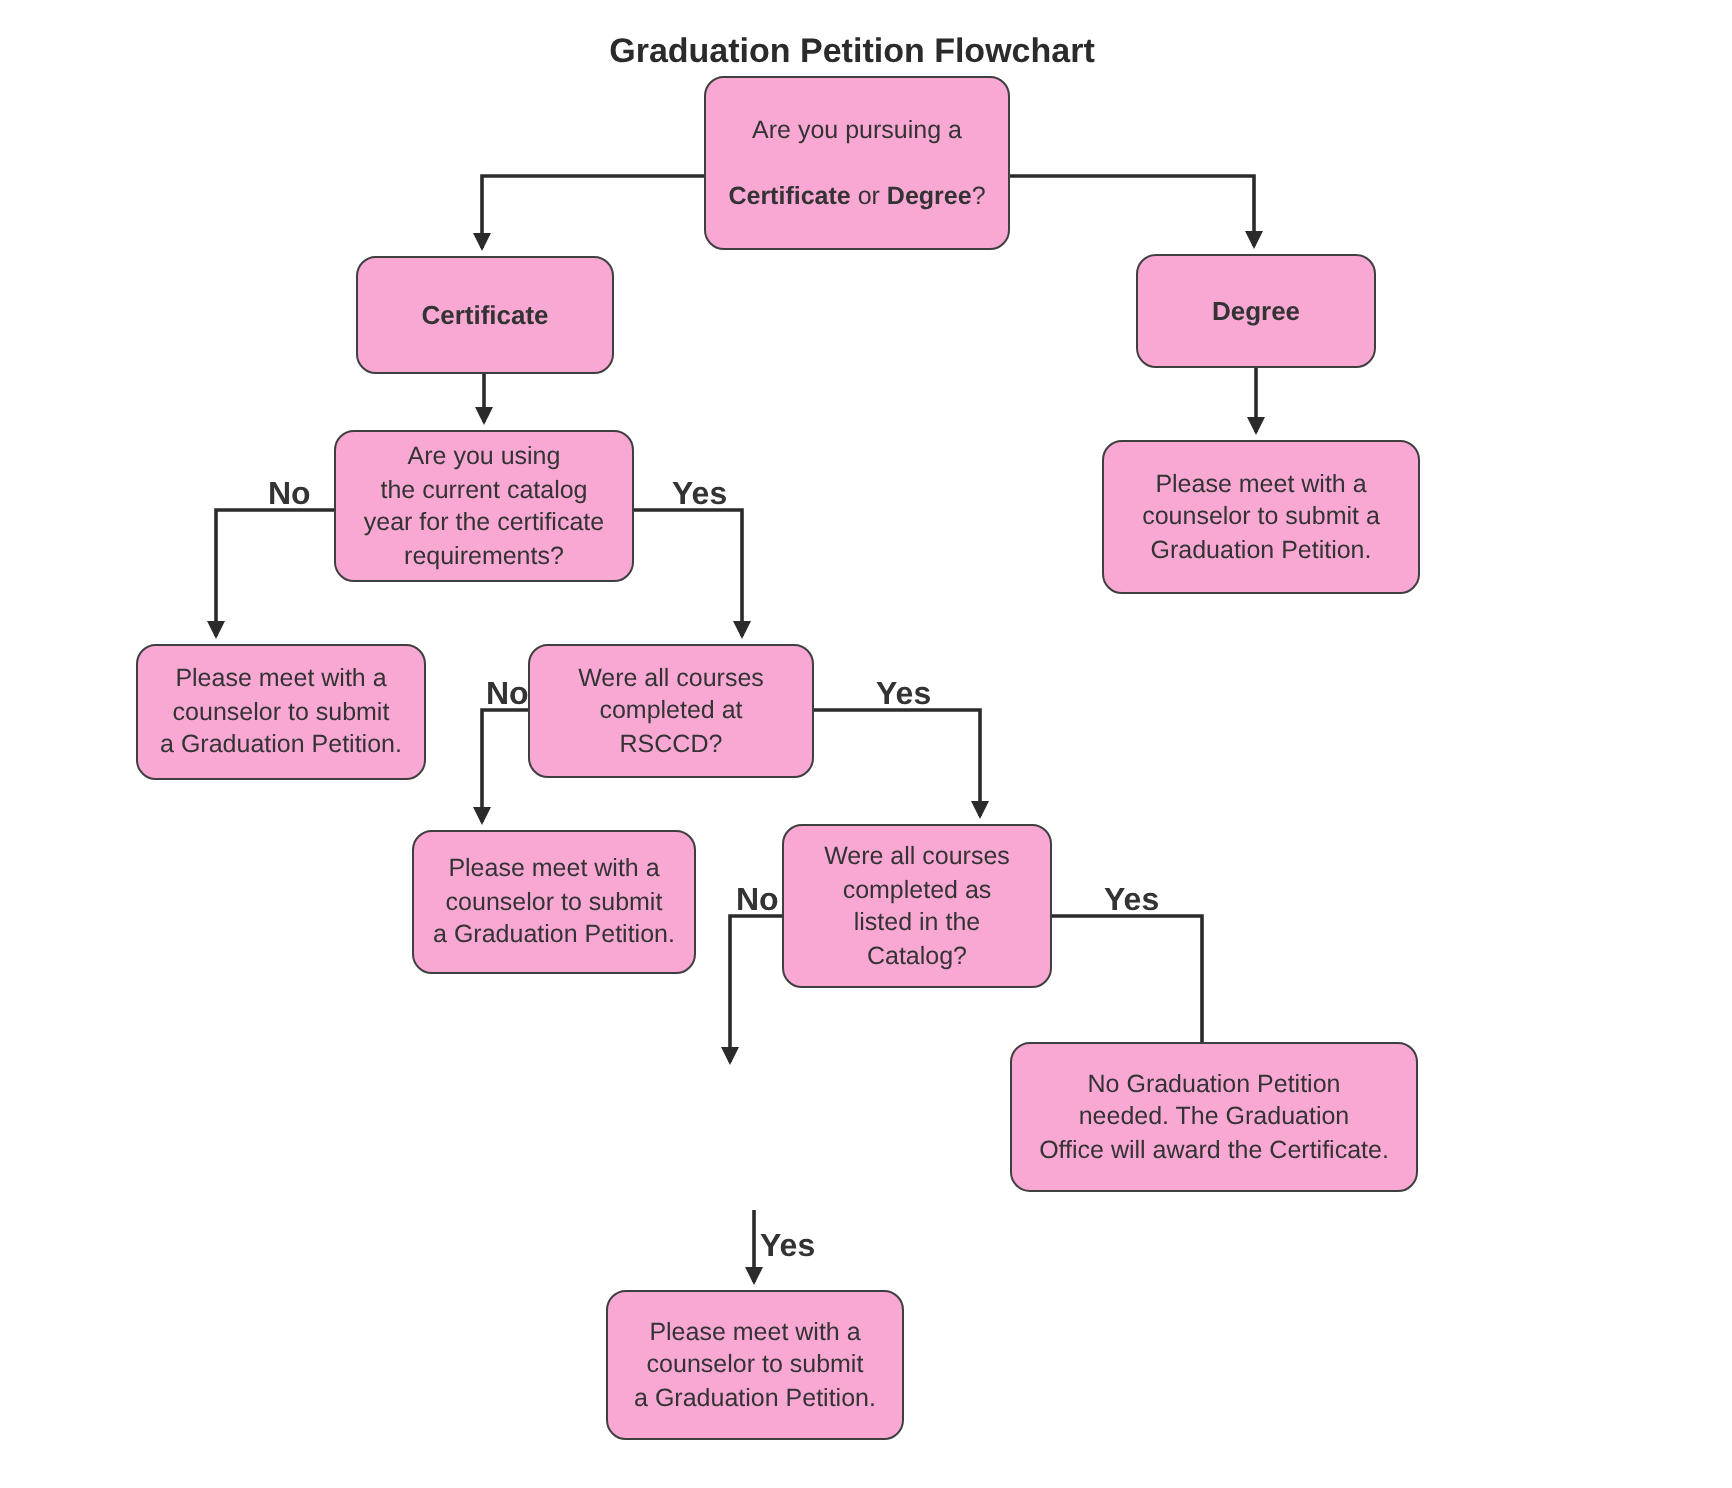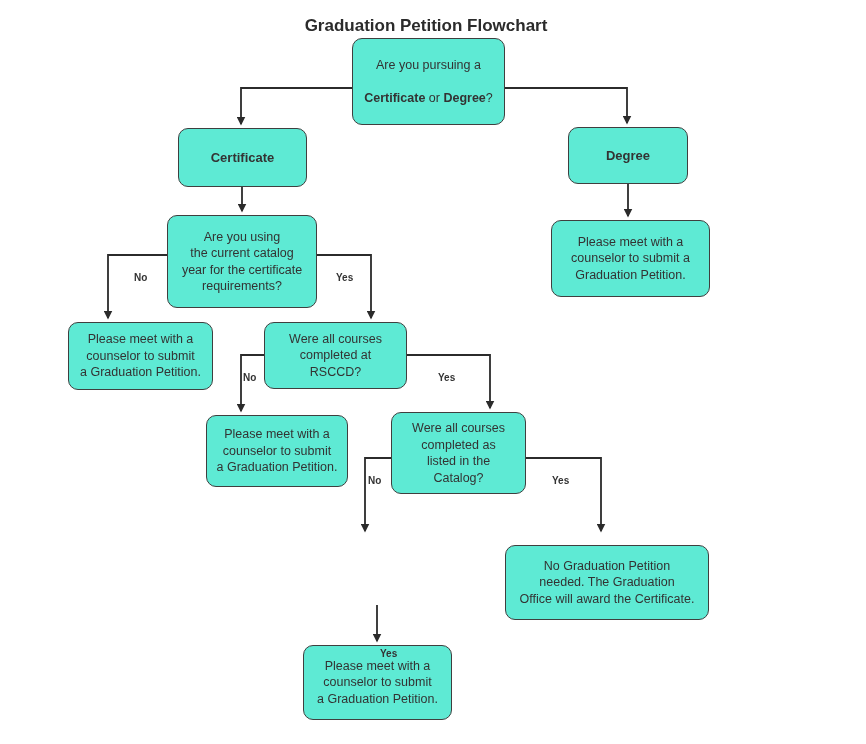--- a/index.html
+++ b/index.html
@@ -27,41 +27,40 @@
     width: 866px; height: 744px;
   }
   .edges polyline {
     fill: none;
     stroke: #2b2b2b;
     stroke-width: 1.8;
   }
   .node {
     position: absolute;
     box-sizing: border-box;
-    background: #5eead4;
+    background: #f9a8d4;
     border: 1.4px solid #3f3f3f;
     border-radius: 10px;
     display: flex;
     align-items: center;
     justify-content: center;
     text-align: center;
     font-size: 12.5px;
     color: #333333;
     line-height: 1.32;
     padding: 10px 5px;
     white-space: pre-line;
   }
   .node.decision-top { font-size: 12.5px; }
   .node.bold-node { font-weight: bold; font-size: 13px; white-space: normal; }
   .edge-label {
     position: absolute;
-    font-size: 10px;
+    font-size: 16px;
     font-weight: bold;
     color: #333333;
-    margin-top: 33px;
   }
 </style>
 </head>
 <body>
 
 <div class="canvas">
 
   <div class="title">Graduation Petition Flowchart</div>
 
   <svg class="edges" viewBox="0 0 866 744" xmlns="http://www.w3.org/2000/svg">
@@ -87,21 +86,21 @@
     <div>
       <div>Are you pursuing a</div>
       <div><b>Certificate</b><span> or </span><b>Degree</b><span>?</span></div>
     </div>
   </div>
 
   <div class="node bold-node" style="left:178px; top:128px; width:129px; height:59px;">Certificate</div>
 
   <div class="node bold-node" style="left:568px; top:127px; width:120px; height:57px;">Degree</div>
 
-  <div class="node" style="left:167px; top:215px; width:150px; height:93px;">Are you using
+  <div class="node" style="left:167px; top:215px; width:150px; height:76px;">Are you using
 the current catalog
 year for the certificate
 requirements?</div>
 
   <div class="node" style="left:551px; top:220px; width:159px; height:77px;">Please meet with a
 counselor to submit a
 Graduation Petition.</div>
 
   <div class="node" style="left:68px; top:322px; width:145px; height:68px;">Please meet with a
 counselor to submit
@@ -114,21 +113,21 @@
   <div class="node" style="left:206px; top:415px; width:142px; height:72px;">Please meet with a
 counselor to submit
 a Graduation Petition.</div>
 
   <div class="node" style="left:391px; top:412px; width:135px; height:82px;">Were all courses
 completed  as
 listed in the
 Catalog?</div>
 
 
-  <div class="node" style="left:505px; top:545px; width:204px; height:75px;">No Graduation Petition
+  <div class="node" style="left:505px; top:521px; width:204px; height:75px;">No Graduation Petition
 needed. The Graduation
 Office will award the Certificate.</div>
 
   <div class="node" style="left:303px; top:645px; width:149px; height:75px;">Please meet with a
 counselor to submit
 a Graduation Petition.</div>
 
   <div class="edge-label" style="left:134px; top:239px;">No</div>
   <div class="edge-label" style="left:336px; top:239px;">Yes</div>
   <div class="edge-label" style="left:243px; top:339px;">No</div>

